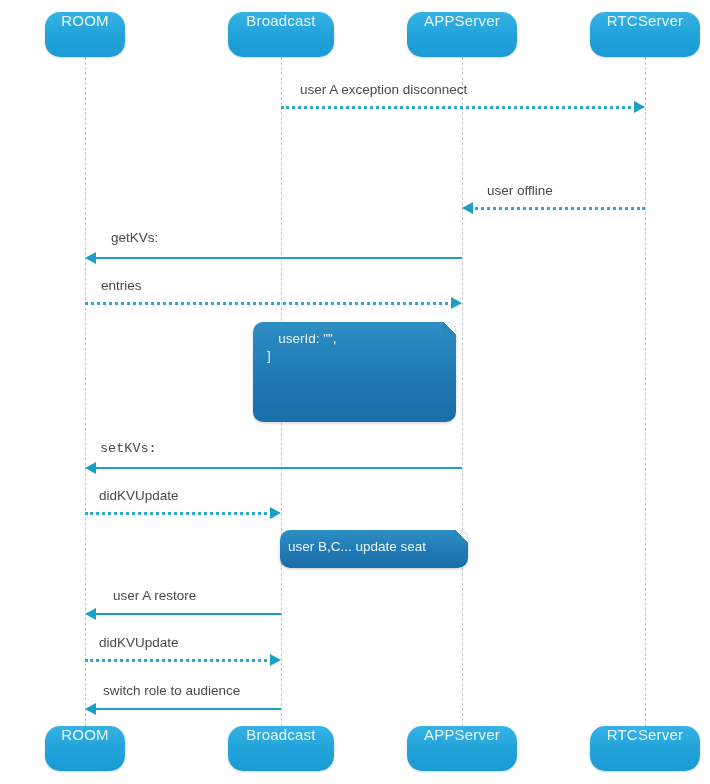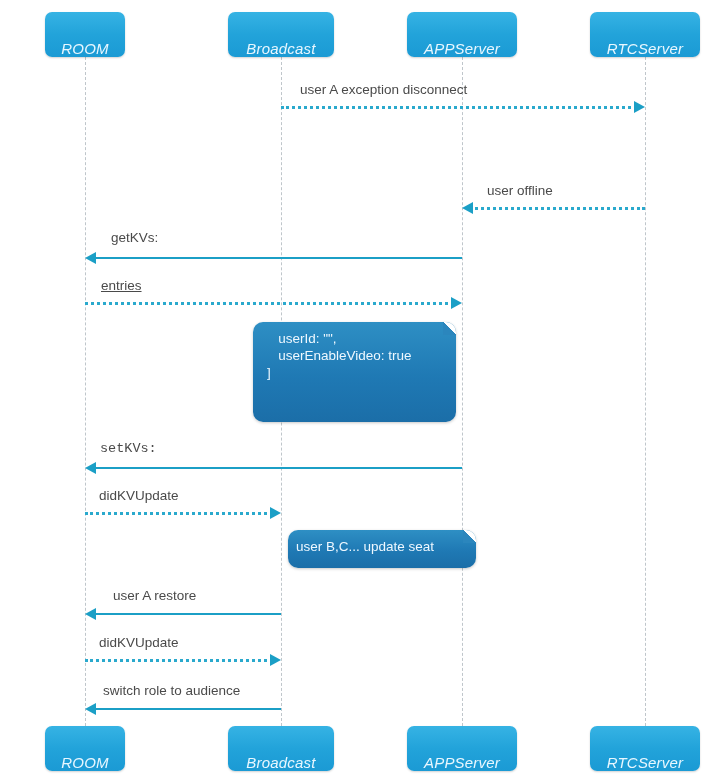--- a/index.html
+++ b/index.html
@@ -15,27 +15,26 @@
     overflow: hidden;
   }
   #diagram {
     position: absolute;
     left: 0; top: 0;
     width: 710px;
     height: 784px;
   }
   .participant-box {
     position: absolute;
-    border-radius: 7px;
+    border-radius: 15px;
     background: linear-gradient(180deg, #36b3e4 0%, #22a3da 50%, #1b9ad4 100%);
     box-shadow: 0 1px 2px rgba(0,0,0,0.18);
     display: flex;
-    align-items: flex-end;
+    align-items: flex-start;
     justify-content: center;
-    font-style: italic;
   }
   .participant-label {
     color: #e8f7ff;
     font-size: 15px;
     letter-spacing: 0.2px;
     white-space: nowrap;
   }
   .lifeline {
     position: absolute;
     width: 0;
@@ -129,39 +128,38 @@
     <div class="arrow-head right" style="top: 101px; left: 634px;"></div>
     <div class="msg-label" style="left: 300px; top: 82px;">user A exception disconnect</div>
     <div class="msg-line dotted" style="left: 470px; top: 207px; width: 175px;"></div>
     <div class="arrow-head left" style="top: 202px; left: 462px;"></div>
     <div class="msg-label" style="left: 487px; top: 183px;">user offline</div>
     <div class="msg-line solid" style="left: 93px; top: 257px; width: 369px;"></div>
     <div class="arrow-head left" style="top: 252px; left: 85px;"></div>
     <div class="msg-label" style="left: 111px; top: 230px;">getKVs:</div>
     <div class="msg-line dotted" style="left: 85px; top: 302px; width: 369px;"></div>
     <div class="arrow-head right" style="top: 297px; left: 451px;"></div>
-    <div class="msg-label" style="left: 101px; top: 278px; text-decoration: underline;">entries</div>
+    <div class="msg-label" style="left: 101px; top: 278px;">entries</div>
     <div class="msg-line solid" style="left: 93px; top: 467px; width: 369px;"></div>
     <div class="arrow-head left" style="top: 462px; left: 85px;"></div>
     <div class="msg-label" style="left: 100px; top: 441px; font-family: Liberation Mono, monospace;">setKVs:</div>
     <div class="msg-line dotted" style="left: 85px; top: 512px; width: 188px;"></div>
     <div class="arrow-head right" style="top: 507px; left: 270px;"></div>
     <div class="msg-label" style="left: 99px; top: 488px;">didKVUpdate</div>
     <div class="msg-line solid" style="left: 93px; top: 613px; width: 188px;"></div>
     <div class="arrow-head left" style="top: 608px; left: 85px;"></div>
     <div class="msg-label" style="left: 113px; top: 588px;">user A restore</div>
     <div class="msg-line dotted" style="left: 85px; top: 659px; width: 188px;"></div>
     <div class="arrow-head right" style="top: 654px; left: 270px;"></div>
     <div class="msg-label" style="left: 99px; top: 635px;">didKVUpdate</div>
     <div class="msg-line solid" style="left: 93px; top: 708px; width: 188px;"></div>
     <div class="arrow-head left" style="top: 703px; left: 85px;"></div>
     <div class="msg-label" style="left: 103px; top: 683px;">switch role to audience</div>
     <div class="note-box" style="left: 253px; top: 322px; width: 203px; height: 100px;">
       <span class="note-line">   userId: "",</span>
-      <span class="note-line">   userEnableVideo: true</span>
       <span class="note-line">]</span>
       <div class="note-fold"></div>
     </div>
-    <div class="note-box" style="left: 288px; top: 530px; width: 188px; height: 38px; padding-left: 8px;">
+    <div class="note-box" style="left: 280px; top: 530px; width: 188px; height: 38px; padding-left: 8px;">
       <span class="note-line">user B,C... update seat</span>
       <div class="note-fold"></div>
     </div>
   </div>
 
 </body></html>

